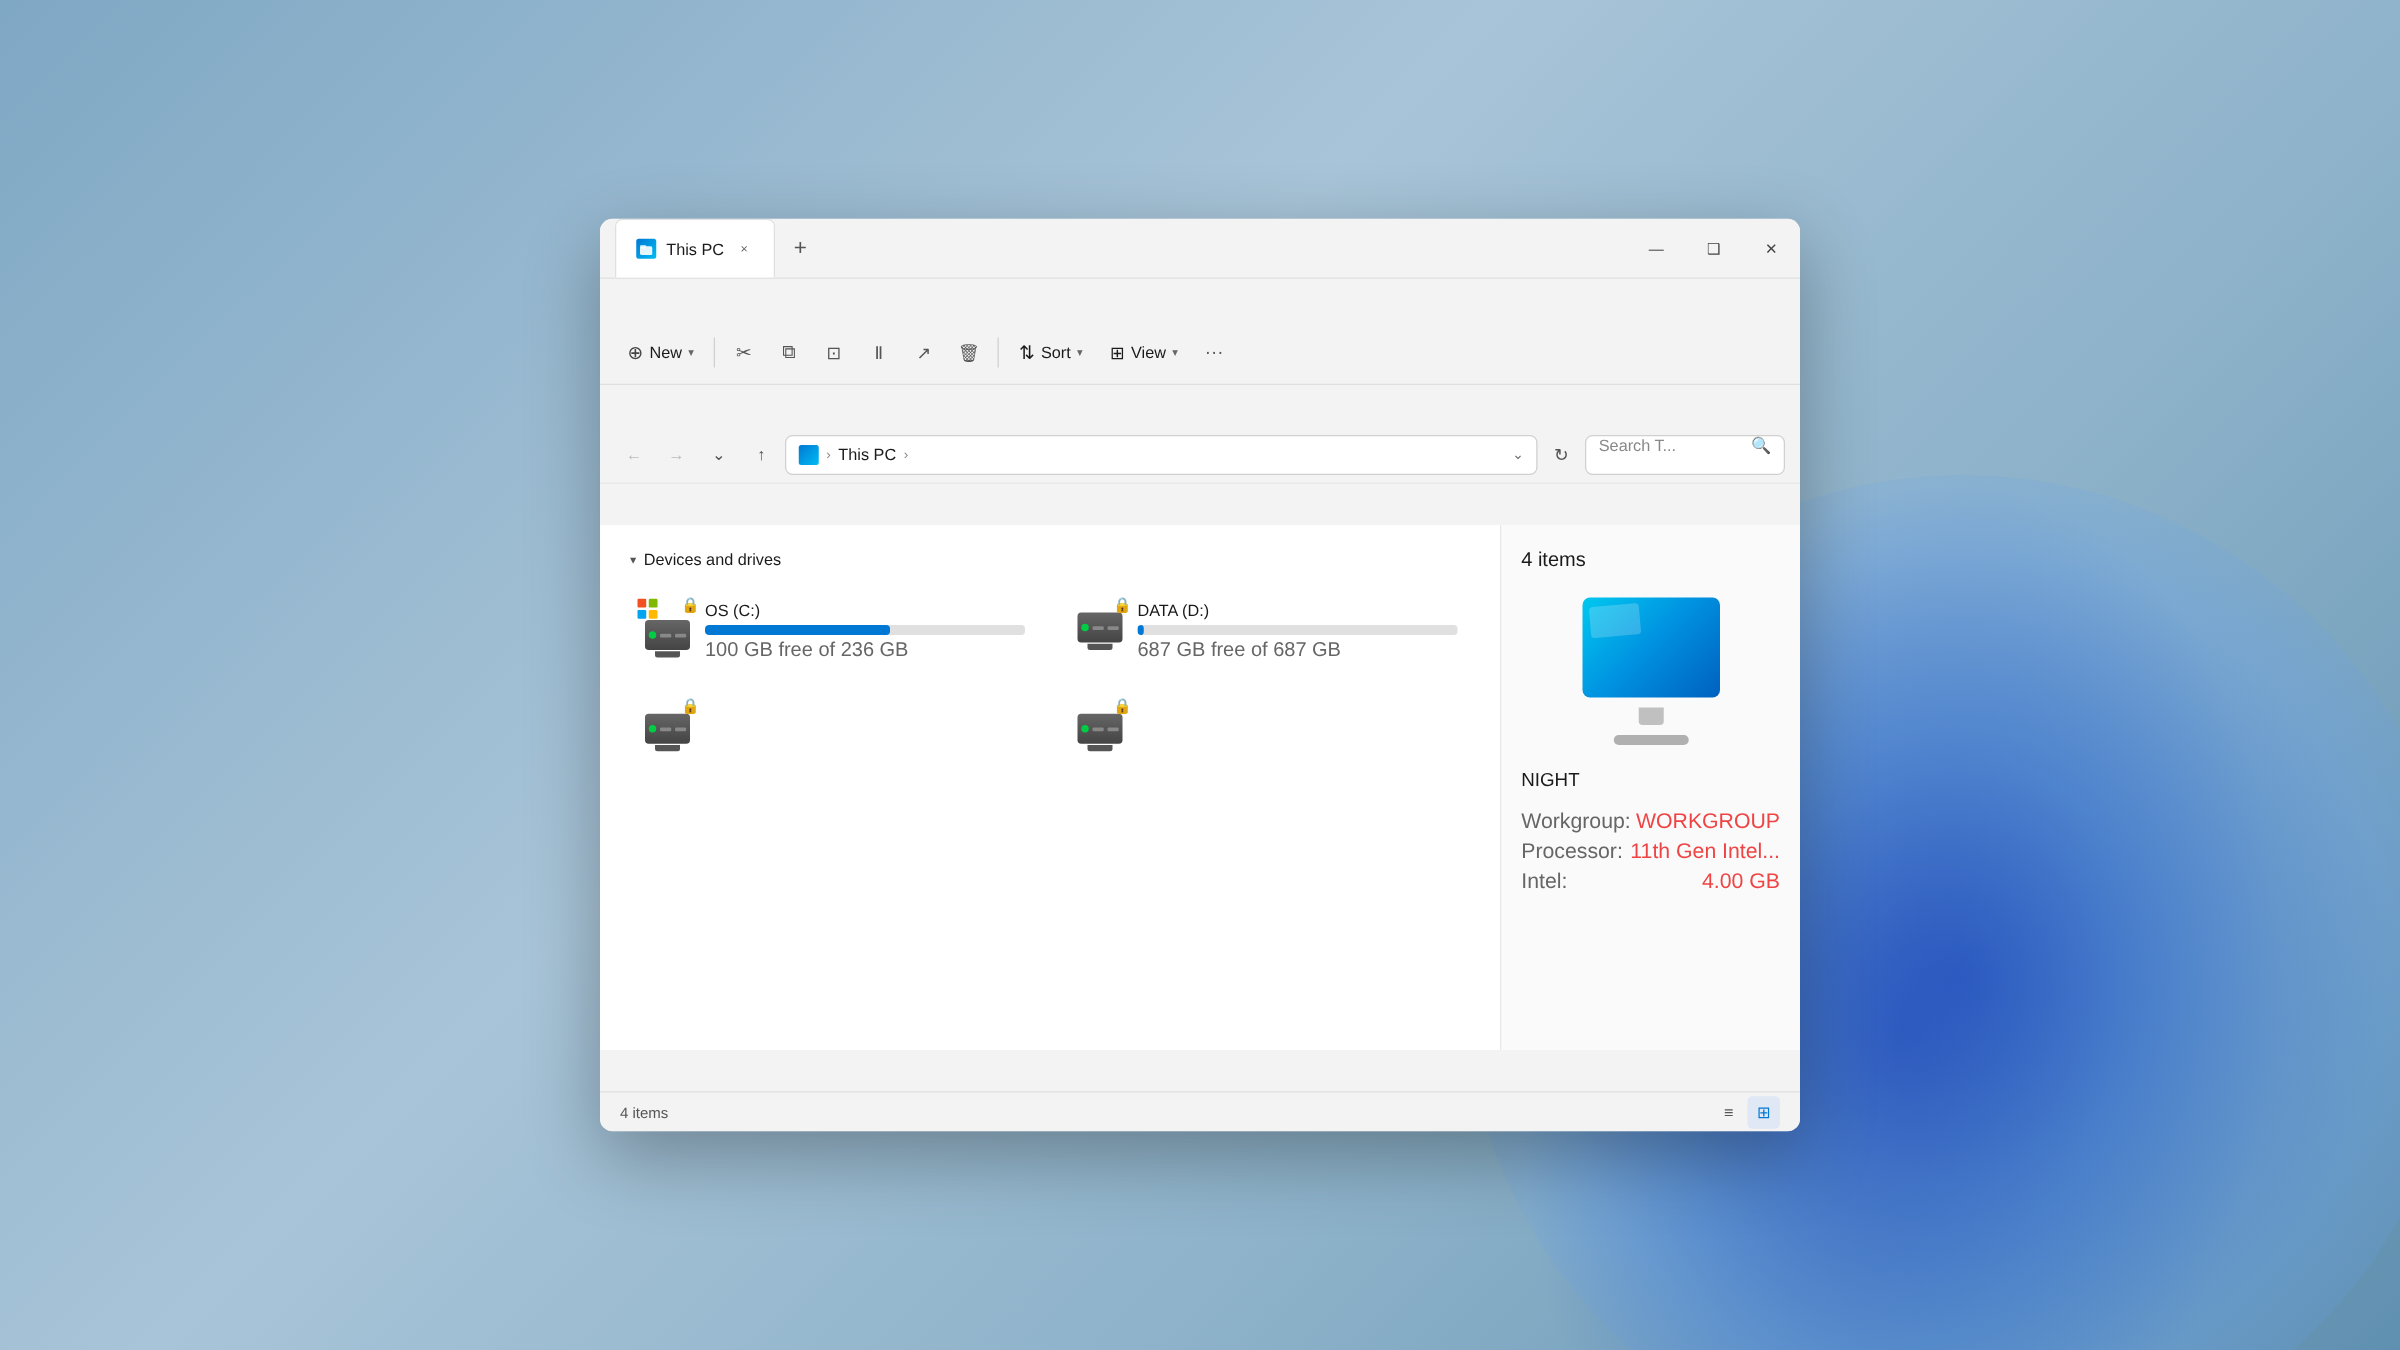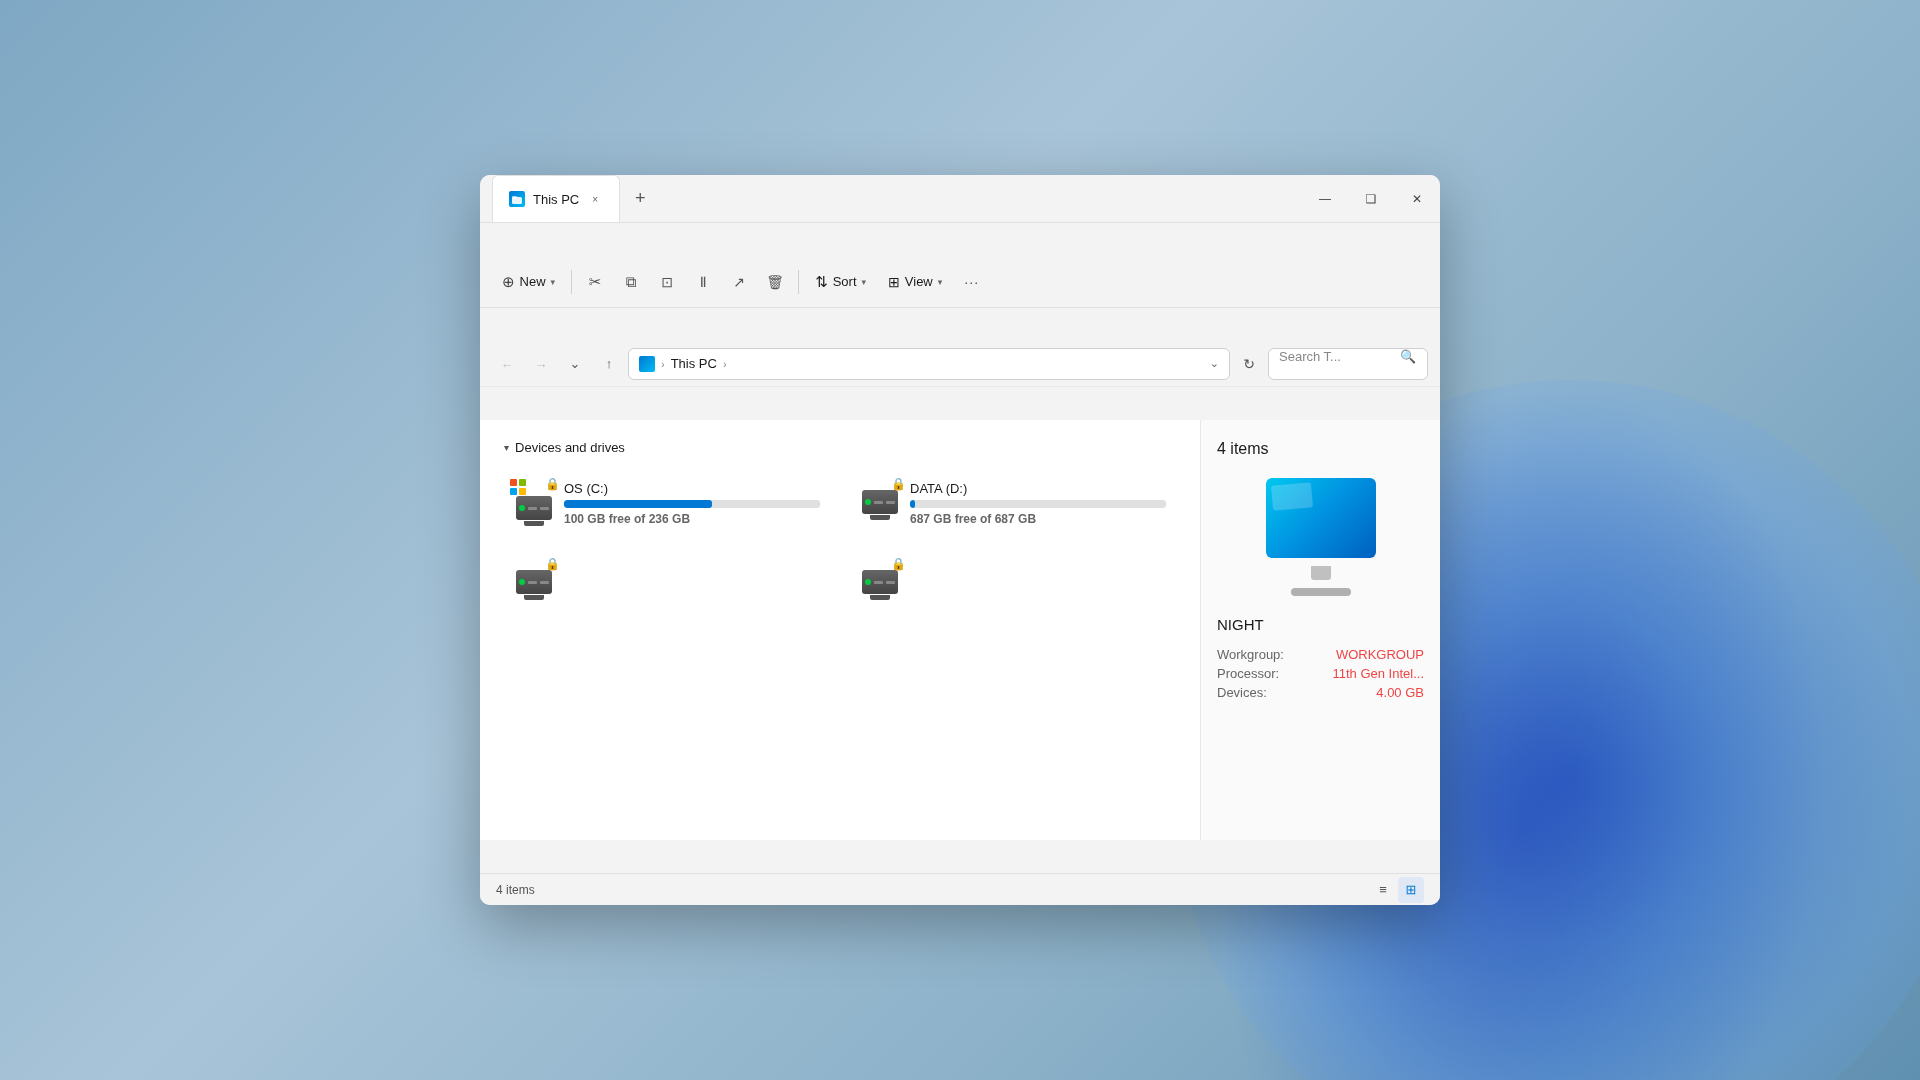--- a/index.html
+++ b/index.html
@@ -323,23 +323,22 @@
       border-radius: 3px;
       overflow: hidden;
       margin-bottom: 4px;
     }
     .drive-bar-fill {
       height: 100%;
       background: #0078d4;
       border-radius: 3px;
     }
     .drive-space {
-      font-size: 12px;
+      font-size: 16px;
       color: #666;
-      font-weight: bold;
     }
 
     
     .win-logo {
       width: 16px;
       height: 16px;
       display: grid;
       grid-template-columns: 1fr 1fr;
       gap: 2px;
     }
@@ -452,21 +451,21 @@
       font-size: 15px;
       font-weight: 500;
       color: #1a1a1a;
     }
     .pc-details {
       width: 100%;
     }
     .pc-detail-row {
       display: flex;
       justify-content: space-between;
-      font-size: 13px;
+      font-size: 17px;
       color: #444;
       padding: 2px 0;
     }
     .pc-detail-label { color: #666; }
     .pc-detail-value { color: #ef4444; font-weight: 400; }
 
     
     .status-bar {
       height: 32px;
       background: #f3f3f3;
@@ -713,21 +712,21 @@
       <div class="pc-details">
         <div class="pc-detail-row">
           <span class="pc-detail-label">Workgroup:</span>
           <span class="pc-detail-value">WORKGROUP</span>
         </div>
         <div class="pc-detail-row">
           <span class="pc-detail-label">Processor:</span>
           <span class="pc-detail-value">11th Gen Intel...</span>
         </div>
         <div class="pc-detail-row">
-          <span class="pc-detail-label">Devices:</span>
+          <span class="pc-detail-label">Intel:</span>
           <span class="pc-detail-value">4.00 GB</span>
         </div>
       </div>
     </div>
 
   </div>
 
   <div class="status-bar">
     <span class="status-text">4 items</span>
     <div class="view-toggle">

